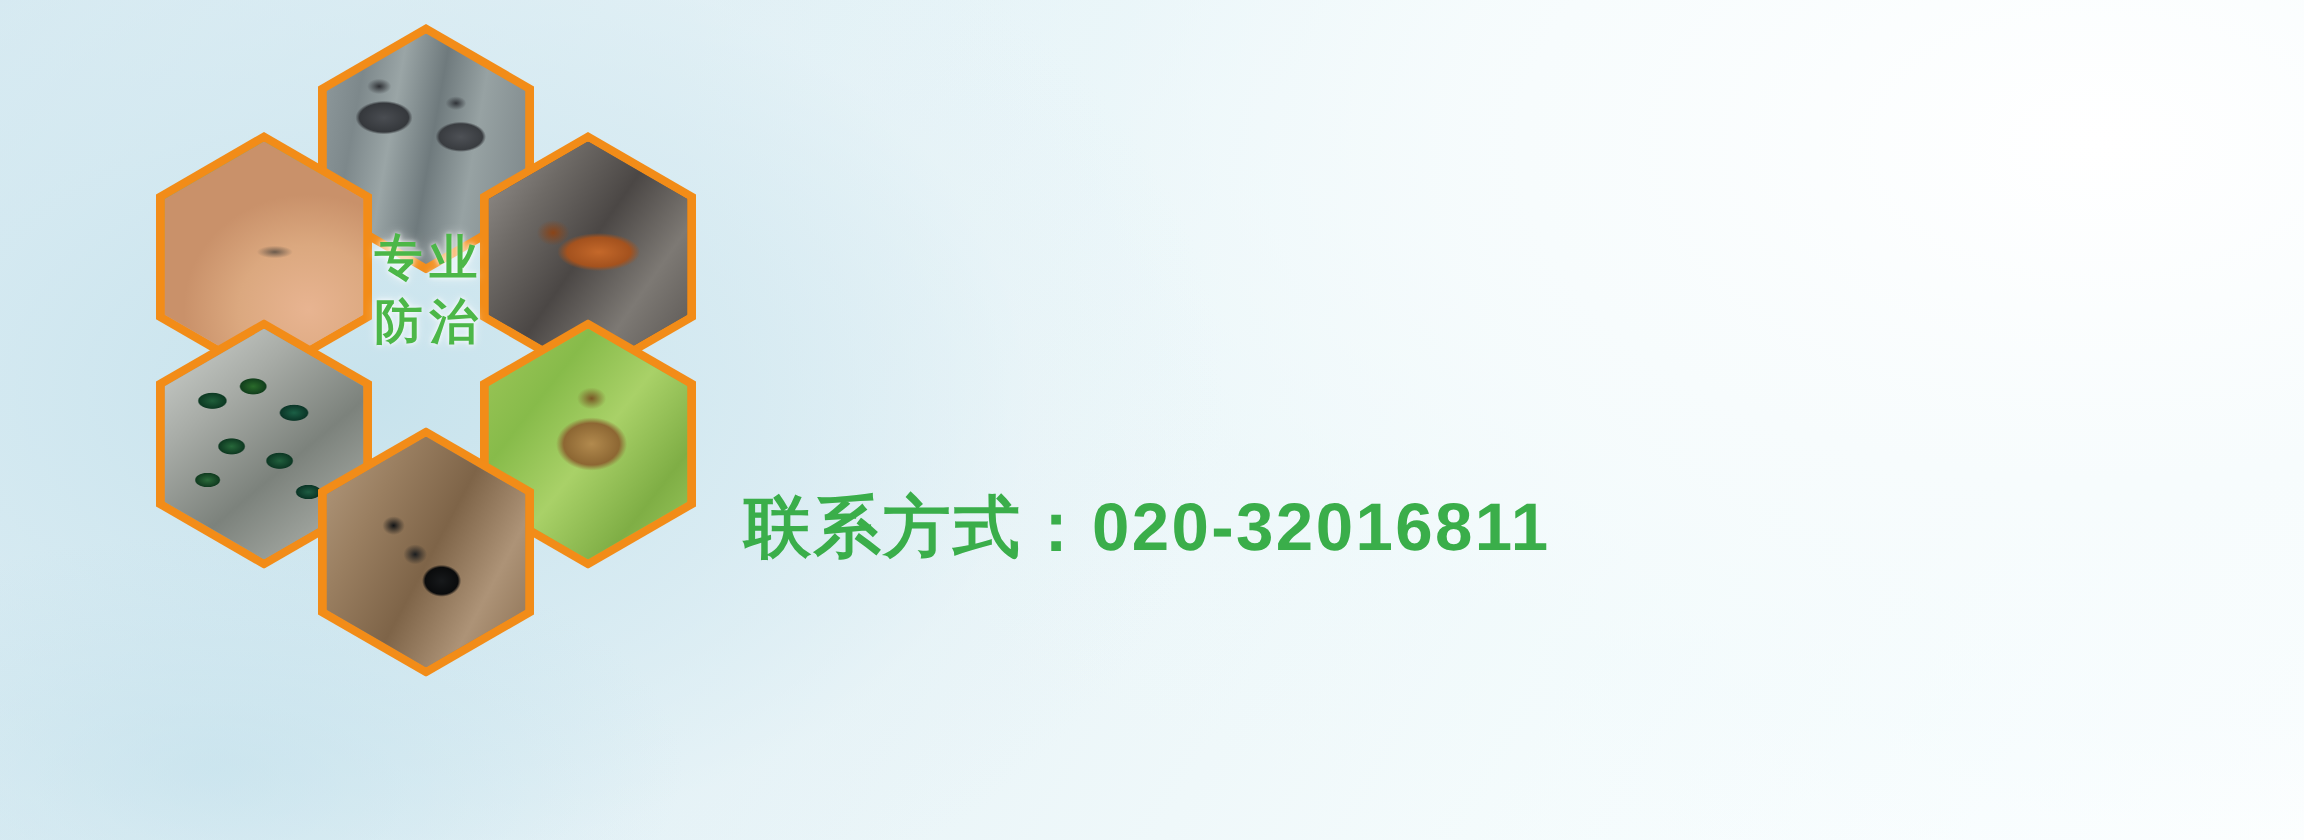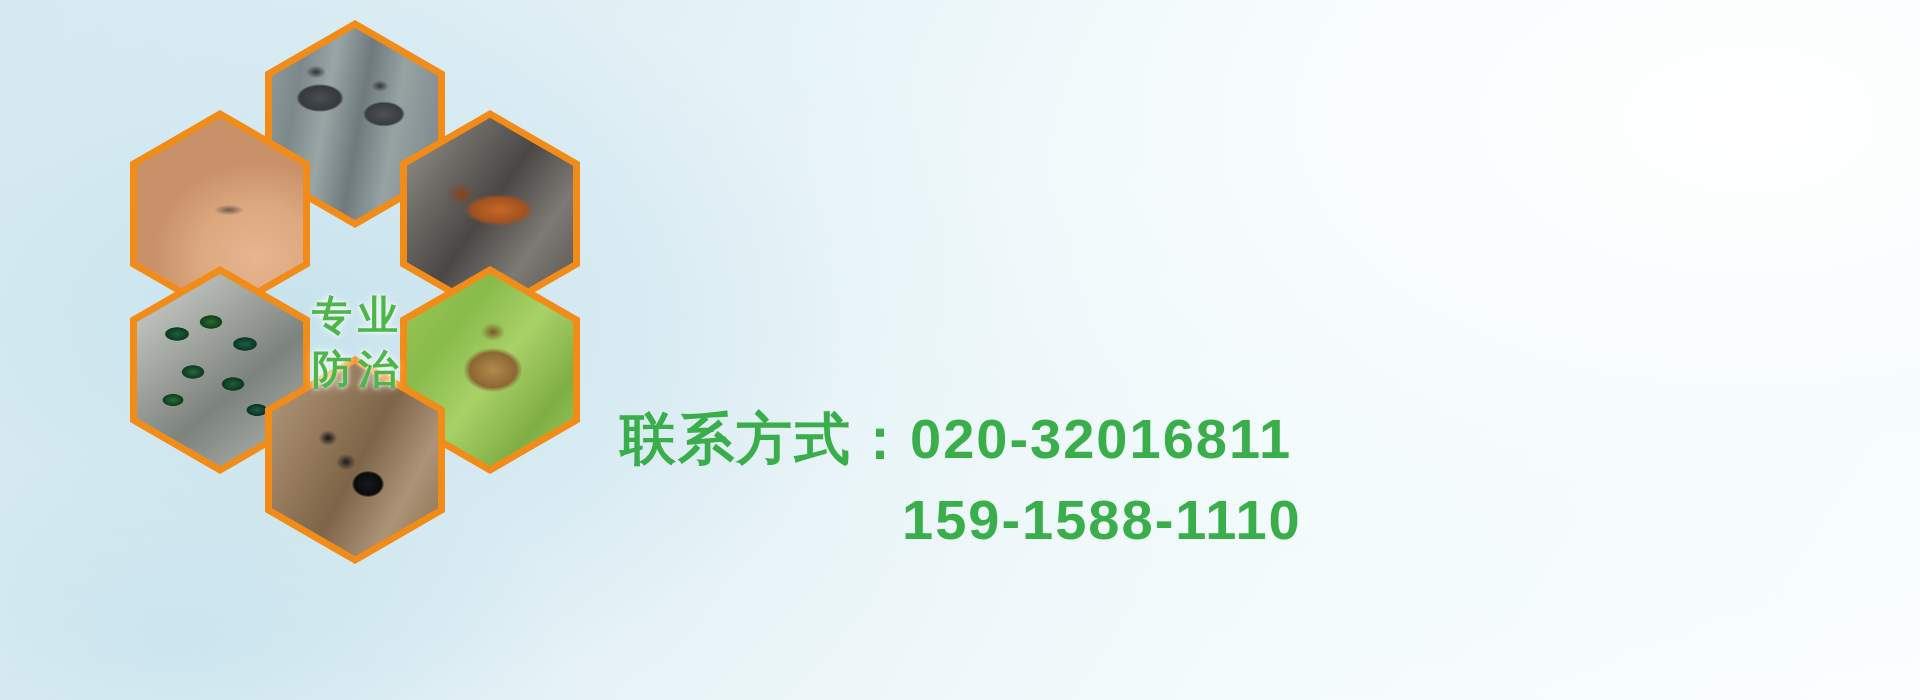--- a/index.html
+++ b/index.html
@@ -39,21 +39,21 @@
   
   .h-rats {left:195px;top:20px;}
   .h-mosq {left:60px;top:110px;}
   .h-roach{left:330px;top:110px;}
   .h-flies{left:60px;top:266px;}
   .h-bug  {left:330px;top:266px;}
   .h-ant  {left:195px;top:356px;}
 
   .hex-label{
     position:absolute;left:195px;top:188px;width:180px;height:208px;
-    display:flex;flex-direction:column;align-items:center;justify-content:flex-end;
+    display:flex;flex-direction:column;align-items:center;justify-content:flex-start;
     color:#4cb748;font-weight:bold;font-size:40px;line-height:1.35;
     letter-spacing:6px;text-indent:6px;z-index:6;
     text-shadow:0 0 4px rgba(255,255,255,.9),0 0 10px rgba(255,255,255,.7);
     pointer-events:none;
   }
 
   
   .art.rats{
     background:
       radial-gradient(ellipse 34px 20px at 48px 70px, #4a4d52 0%, #35383c 60%, rgba(0,0,0,0) 70%),
@@ -179,16 +179,15 @@
 
     <div class="hex-label">
       <span>专业</span>
       <span>防治</span>
     </div>
   </div>
 
 
   <div class="contact">
     <span class="row1"><span>联系方式：</span><span>020-32016811</span></span>
-    <span class="row2"><span>159-1588-1110</span></span>
   </div>
 
 </div>
 
 </body></html>

